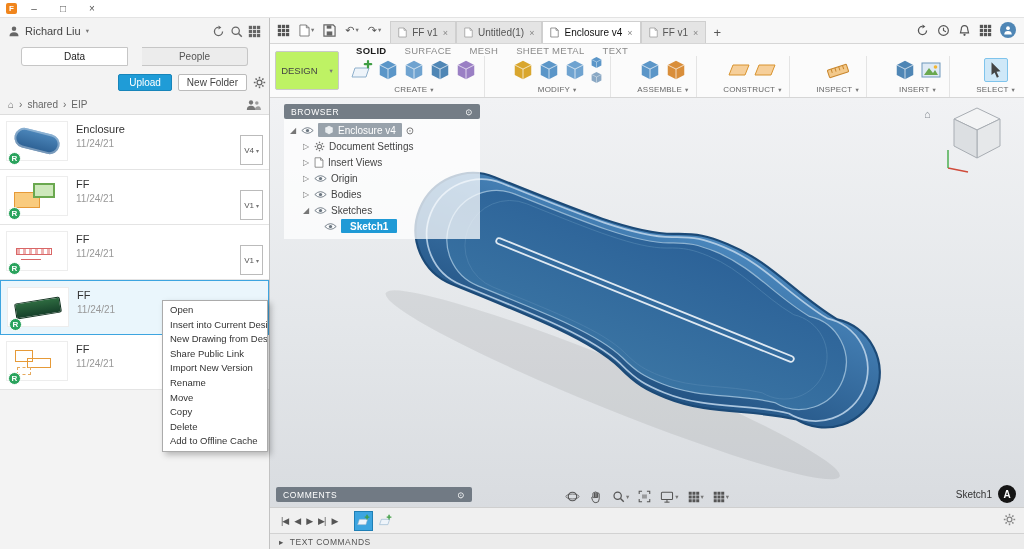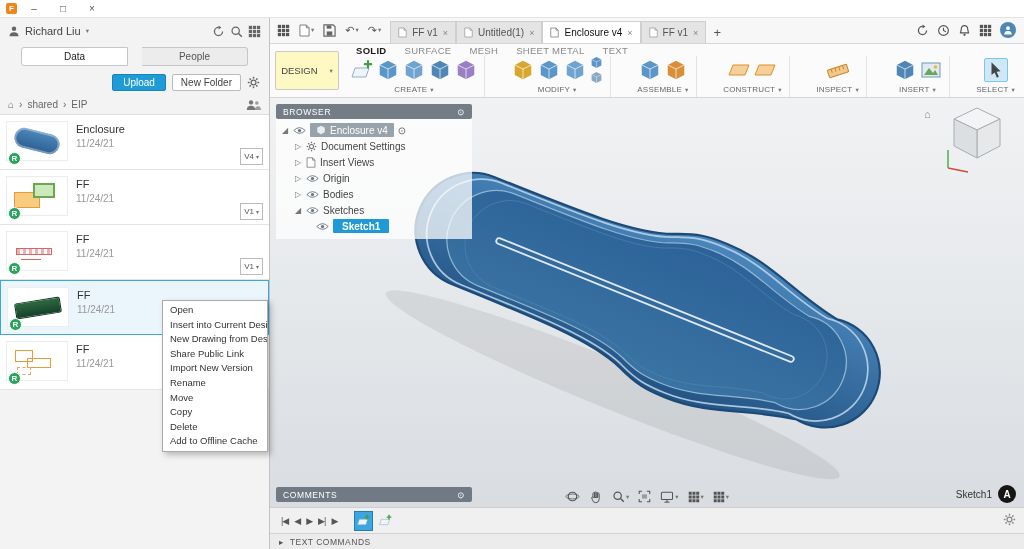--- a/index.html
+++ b/index.html
@@ -16,34 +16,34 @@
 
 .datapanel{width:270px;background:#f3f3f3;border-right:1px solid #c2c2c2;position:relative;flex-shrink:0}
 .urow{height:26px;display:flex;align-items:center;gap:5px;padding:0 8px;color:#444}
 .urow .uname{flex:0 0 auto}
 .urow .sp{flex:1}
 .ptabs{display:flex;padding:3px 21px;gap:14px}
 .ptab{flex:1;height:19px;border:1px solid #c6c6c6;background:#ececec;color:#555;display:flex;align-items:center;justify-content:center;font-size:10px}
 .ptab.on{background:#fff;color:#222}
 .ptab:first-child{border-radius:3px 0 0 3px}
 .ptab:last-child{border-radius:0 3px 3px 0;border-left:none}
-.uprow{height:26px;display:flex;align-items:center;justify-content:flex-end;gap:6px;padding:0 9px}
+.uprow{height:26px;display:flex;align-items:center;justify-content:flex-end;gap:6px;padding:0 3px}
 .btn-upload{background:#1f9cd7;color:#fff;border:1px solid #1785ba;padding:2px 10px;font-size:10px;border-radius:2px}
 .btn-newfolder{background:#fff;color:#444;border:1px solid #bbb;padding:2px 8px;font-size:10px;border-radius:2px}
 .bcrow{height:20px;display:flex;align-items:center;gap:5px;padding:0 8px;color:#666;font-size:10px;border-bottom:1px solid #ddd}
 .bcrow .sp{flex:1}
 .itemlist{background:#fff}
 .item{position:relative;height:55px;display:flex;gap:8px;padding:6px;background:#fff;border-bottom:1px solid #e4e4e4}
 .item.sel{background:#eaf6fc;border:1px solid #3da5e0}
 .thumb{width:62px;height:40px;background:#fff;border:1px solid #ededed;position:relative;flex-shrink:0}
 .rbadge{position:absolute;left:1px;bottom:-5px;width:13px;height:13px;border-radius:50%;background:#2aa35d;color:#fff;font-size:8px;font-weight:bold;display:flex;align-items:center;justify-content:center;border:1px solid #fff}
 .imeta{padding-top:2px;min-width:0}
 .iname{font-size:11px;color:#333;white-space:nowrap}
 .idate{font-size:10px;color:#999;margin-top:3px}
-.vchip{position:absolute;right:6px;bottom:4px;height:17px;display:flex;align-items:center;gap:2px;border:1px solid #bbb;background:#fff;color:#555;font-size:8px;padding:0 3px}
+.vchip{position:absolute;right:6px;bottom:4px;height:30px;display:flex;align-items:center;gap:2px;border:1px solid #bbb;background:#fff;color:#555;font-size:8px;padding:0 3px}
 .vchip .cd{font-size:6px;color:#777}
 
 .th-enc{width:46px;height:20px;margin:9px auto 0;background:linear-gradient(180deg,#4d88bc,#2c5f92);border-radius:10px;transform:rotate(14deg);box-shadow:inset 0 0 0 2px rgba(255,255,255,.35)}
 .tr{position:absolute}
 .t-o{left:7px;top:15px;width:26px;height:16px;background:#f9cb7e;border:1px solid #e69a38}
 .t-g{left:26px;top:6px;width:22px;height:15px;background:#cde8bb;border:2px solid #6aa84f}
 .t-red{left:9px;top:16px;width:36px;height:7px;border:1px solid #d96666;background:repeating-linear-gradient(90deg,#eeb0b0 0 3px,#fff 3px 6px)}
 .t-red2{left:14px;top:27px;width:20px;height:0;border-top:1px solid #d96666}
 .th-pcb{width:46px;height:16px;margin:12px auto 0;background:linear-gradient(180deg,#2e6b40,#16402a);transform:rotate(-9deg);border-radius:2px;border:1px solid #0e2f1d}
 .t-or1{left:8px;top:8px;width:18px;height:12px;border:1px solid #e69a38}
@@ -62,38 +62,38 @@
 .doctabs{display:flex;height:22px;align-items:stretch}
 .dtab{display:flex;align-items:center;gap:5px;padding:0 7px;background:#e4e4e4;border:1px solid #cfcfcf;border-bottom:none;color:#555;font-size:10px;max-width:118px;white-space:nowrap}
 .dtab.on{background:#fff;color:#111}
 .dtab .x{color:#888;font-size:9px}
 .plusbtn{display:flex;align-items:center;padding:0 7px;color:#555;font-size:13px;height:22px}
 .qsp{flex:1}
 .qright{display:flex;align-items:center;gap:8px;height:26px;padding-right:4px;color:#555}
 .avatar{width:16px;height:16px;border-radius:50%;background:#4f86b5;color:#fff;display:flex;align-items:center;justify-content:center}
 
 .ribbon{height:54px;display:flex;background:#fbfbfb;border-bottom:1px solid #d6d6d6}
-.design-btn{width:64px;margin:7px 5px;border:1px solid #c9c9c9;background:#fef9c3;display:flex;align-items:center;justify-content:center;gap:12px;font-size:9.5px;color:#444;border-radius:2px}
+.design-btn{width:64px;margin:7px 5px;border:1px solid #c9c9c9;background:#bef264;display:flex;align-items:center;justify-content:center;gap:12px;font-size:9.5px;color:#444;border-radius:2px}
 .rrig{flex:1;display:flex;flex-direction:column;min-width:0}
 .rtabs{height:15px;display:flex;gap:18px;align-items:center;padding-left:12px}
 .rtab{font-size:9.5px;color:#8a8a8a;letter-spacing:.3px}
 .rtab.on{color:#1a1a1a;font-weight:bold}
 .rgroups{flex:1;display:flex;justify-content:space-between;padding-right:2px}
 .rgroup{display:flex;flex-direction:column;align-items:center;padding:0 7px;border-right:1px solid #e4e4e4}
 .rgroup:last-child{border-right:none}
 .ricons{flex:1;display:flex;gap:4px;align-items:center}
 .rlabel{font-size:8px;color:#666;padding:1px 0 3px;display:flex;gap:3px;align-items:center;letter-spacing:.2px}
 .ti{width:22px;height:22px}
 .tis{width:13px;height:13px}
 .tistack{display:flex;flex-direction:column;gap:2px}
 .selwrap{background:#cfe8f8;border:1px solid #7fc4ec;border-radius:2px;padding:2px;display:flex}
 
 .viewport{flex:1;position:relative;background:linear-gradient(#f1f2f4 0%,#e4e7ea 55%,#d9dce0 100%);overflow:hidden;min-height:0}
 .modelsvg{position:absolute;inset:0;width:100%;height:100%}
-.browser{position:absolute;left:6px;top:6px;width:196px;z-index:10}
+.browser{position:absolute;left:14px;top:6px;width:196px;z-index:10}
 .bheader{height:15px;background:rgba(98,108,118,.88);color:#fff;font-size:8.5px;letter-spacing:.6px;display:flex;align-items:center;padding:0 7px;border-radius:2px}
 .bheader .sp,.comments .sp{flex:1}
 .btree{background:rgba(255,255,255,.74);padding:3px 0 5px}
 .brow{display:flex;align-items:center;height:16px;gap:4px;padding-left:5px;font-size:10px;color:#444}
 .tri{color:#777;font-size:8px;width:8px;text-align:center}
 .chip-root{background:#98a2ab;color:#fff;padding:0 6px;height:14px;display:flex;align-items:center;gap:4px;border-radius:1px;font-size:10px}
 .chip-sk{background:#1f9ad6;color:#fff;padding:0 9px;height:14px;display:flex;align-items:center;border-radius:1px;font-size:10px;font-weight:bold}
 .eye{color:#6b7680}
 .comments{position:absolute;left:6px;bottom:5px;width:196px;height:15px;background:rgba(98,108,118,.88);color:#fff;font-size:8.5px;letter-spacing:.6px;display:flex;align-items:center;padding:0 7px;border-radius:2px;z-index:10}
 .navbar{position:absolute;left:50%;transform:translateX(-50%);bottom:3px;display:flex;gap:9px;align-items:center;color:#555;z-index:10}

